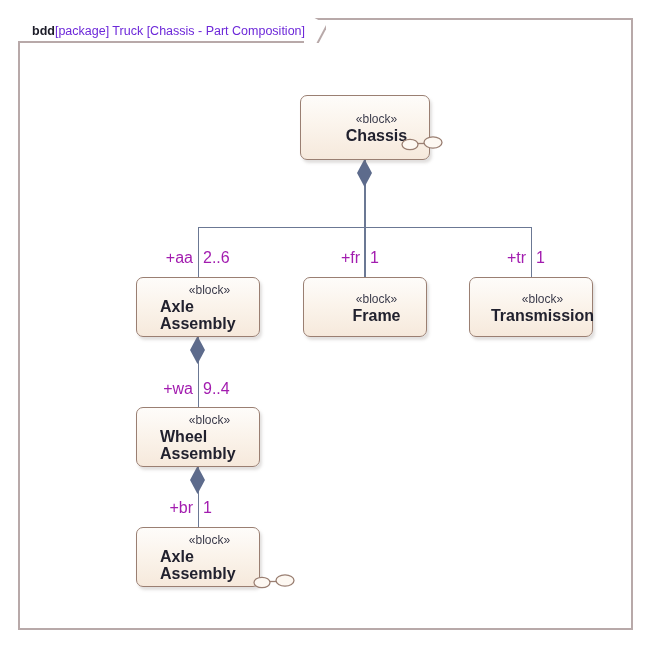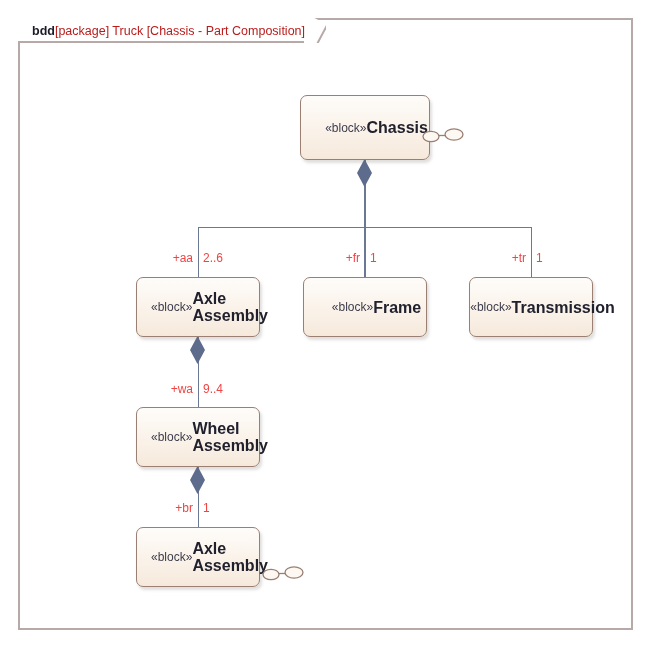--- a/index.html
+++ b/index.html
@@ -86,33 +86,33 @@
     position: relative;
     z-index: 2;
     padding-left: 6px;
   }
   .frame-tab .tab-kind {
     font-weight: bold;
     color: #1c1c28;
   }
   .frame-tab .tab-rest {
     font-weight: normal;
-    color: #b91c1c;
+    color: #6d28d9;
   }
 
   
   .block {
     position: absolute;
     box-sizing: border-box;
     border: 1.4px solid #9a7f72;
     border-radius: 7px;
     background: linear-gradient(to bottom, #fefcfa 0%, #fbf4ec 45%, #f6e9dc 100%);
     box-shadow: 2px 3px 3px rgba(120,110,105,0.22);
     display: flex;
-    flex-direction: row;
+    flex-direction: column;
     align-items: center;
     justify-content: center;
     z-index: 3;
     padding-left: 23px;
   }
   .block .stereotype {
     font-size: 12px;
     color: #3c3c4c;
     line-height: 16px;
     font-weight: normal;
@@ -149,22 +149,22 @@
   .conn-h { height: 1.4px; }
 
   .diamond {
     position: absolute;
     z-index: 2;
   }
 
   
   .edge-label {
     position: absolute;
-    font-size: 12px;
-    color: #ef4444;
+    font-size: 16px;
+    color: #a21caf;
     white-space: nowrap;
     z-index: 2;
     line-height: 14px;
   }
   .edge-label.role { text-align: right; }
   .edge-label.mult { text-align: center; }
 </style>
 </head>
 <body>
 

